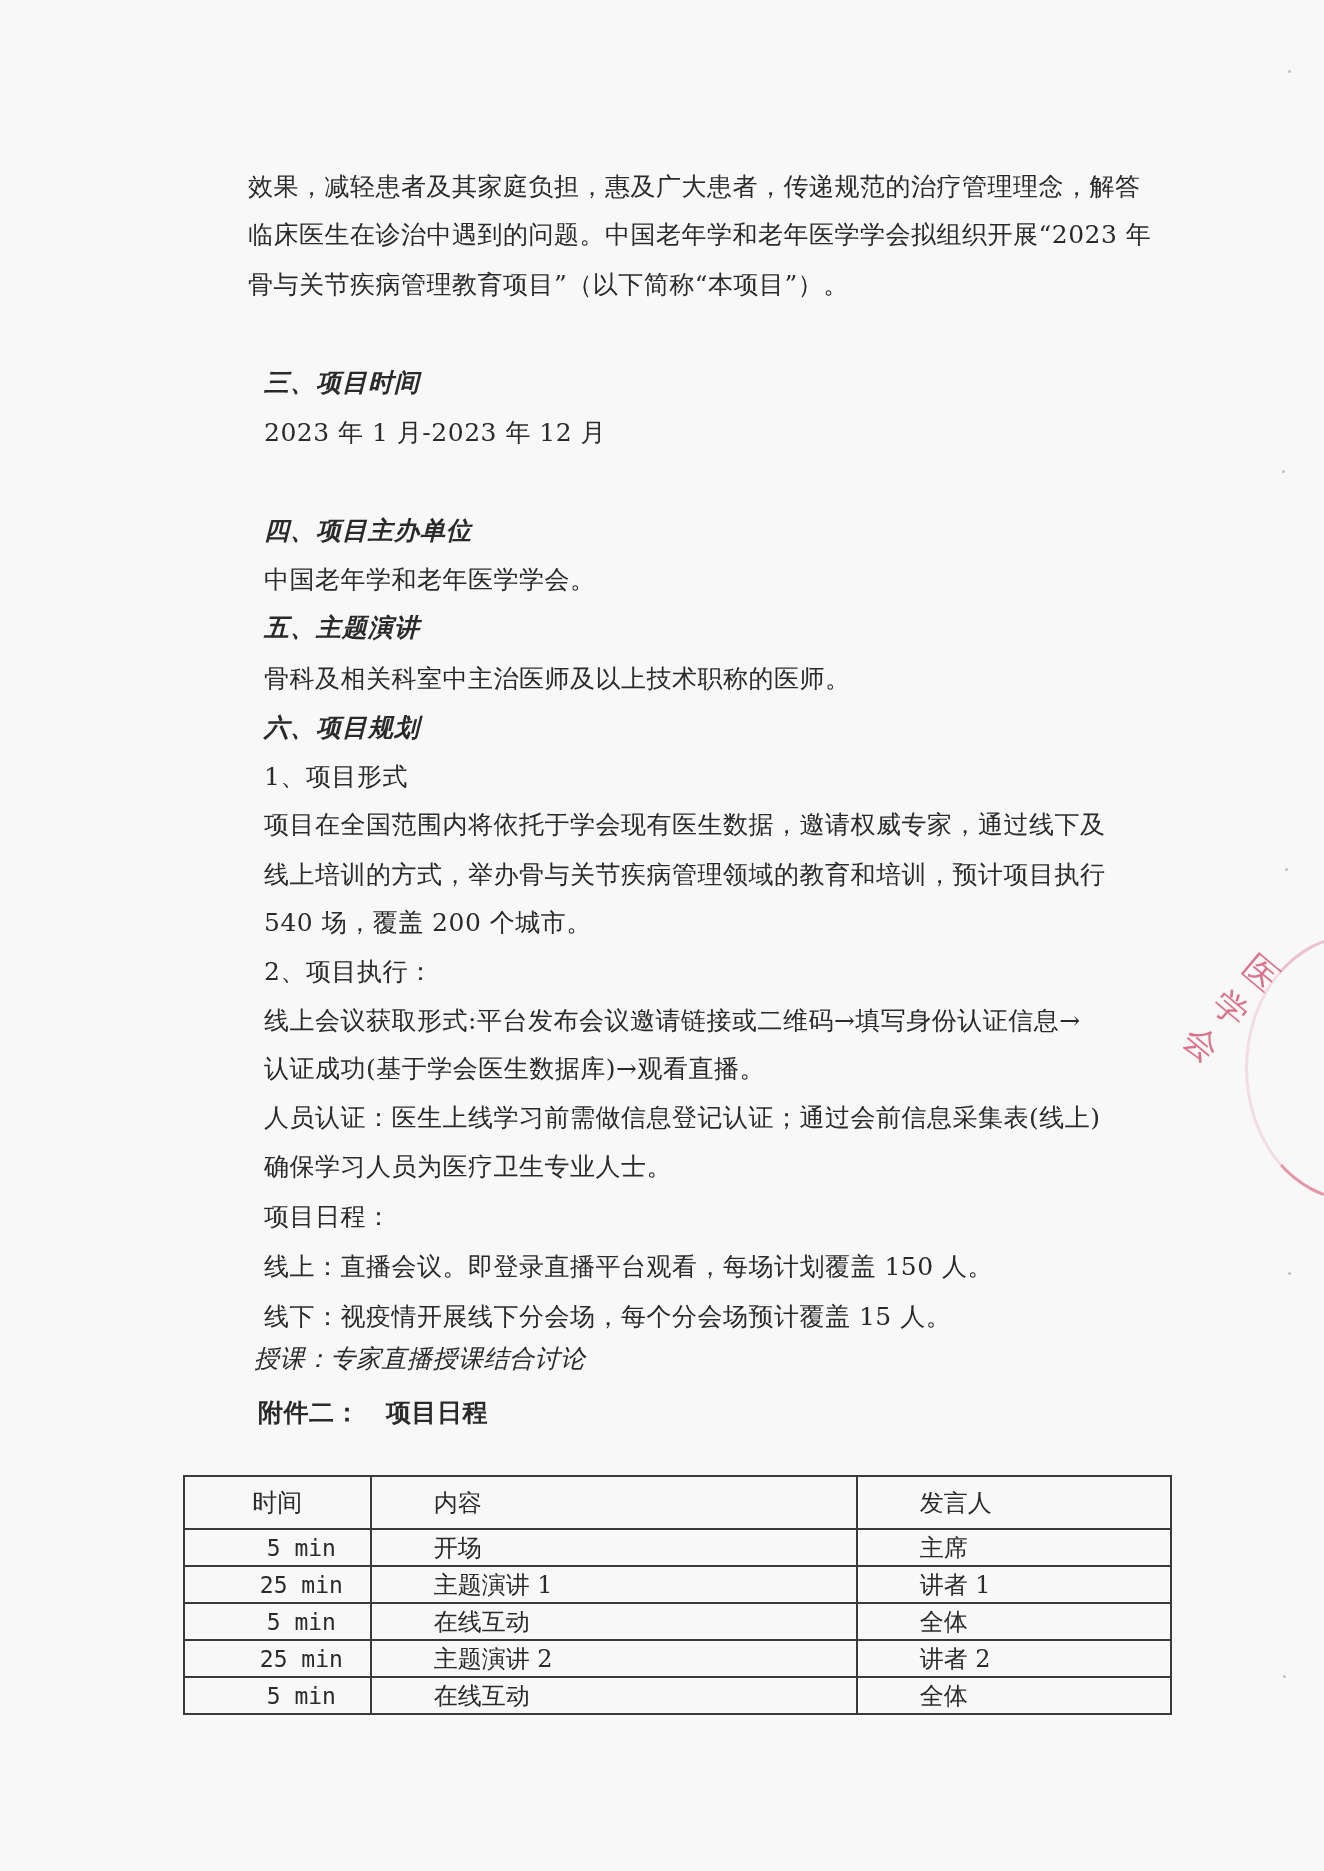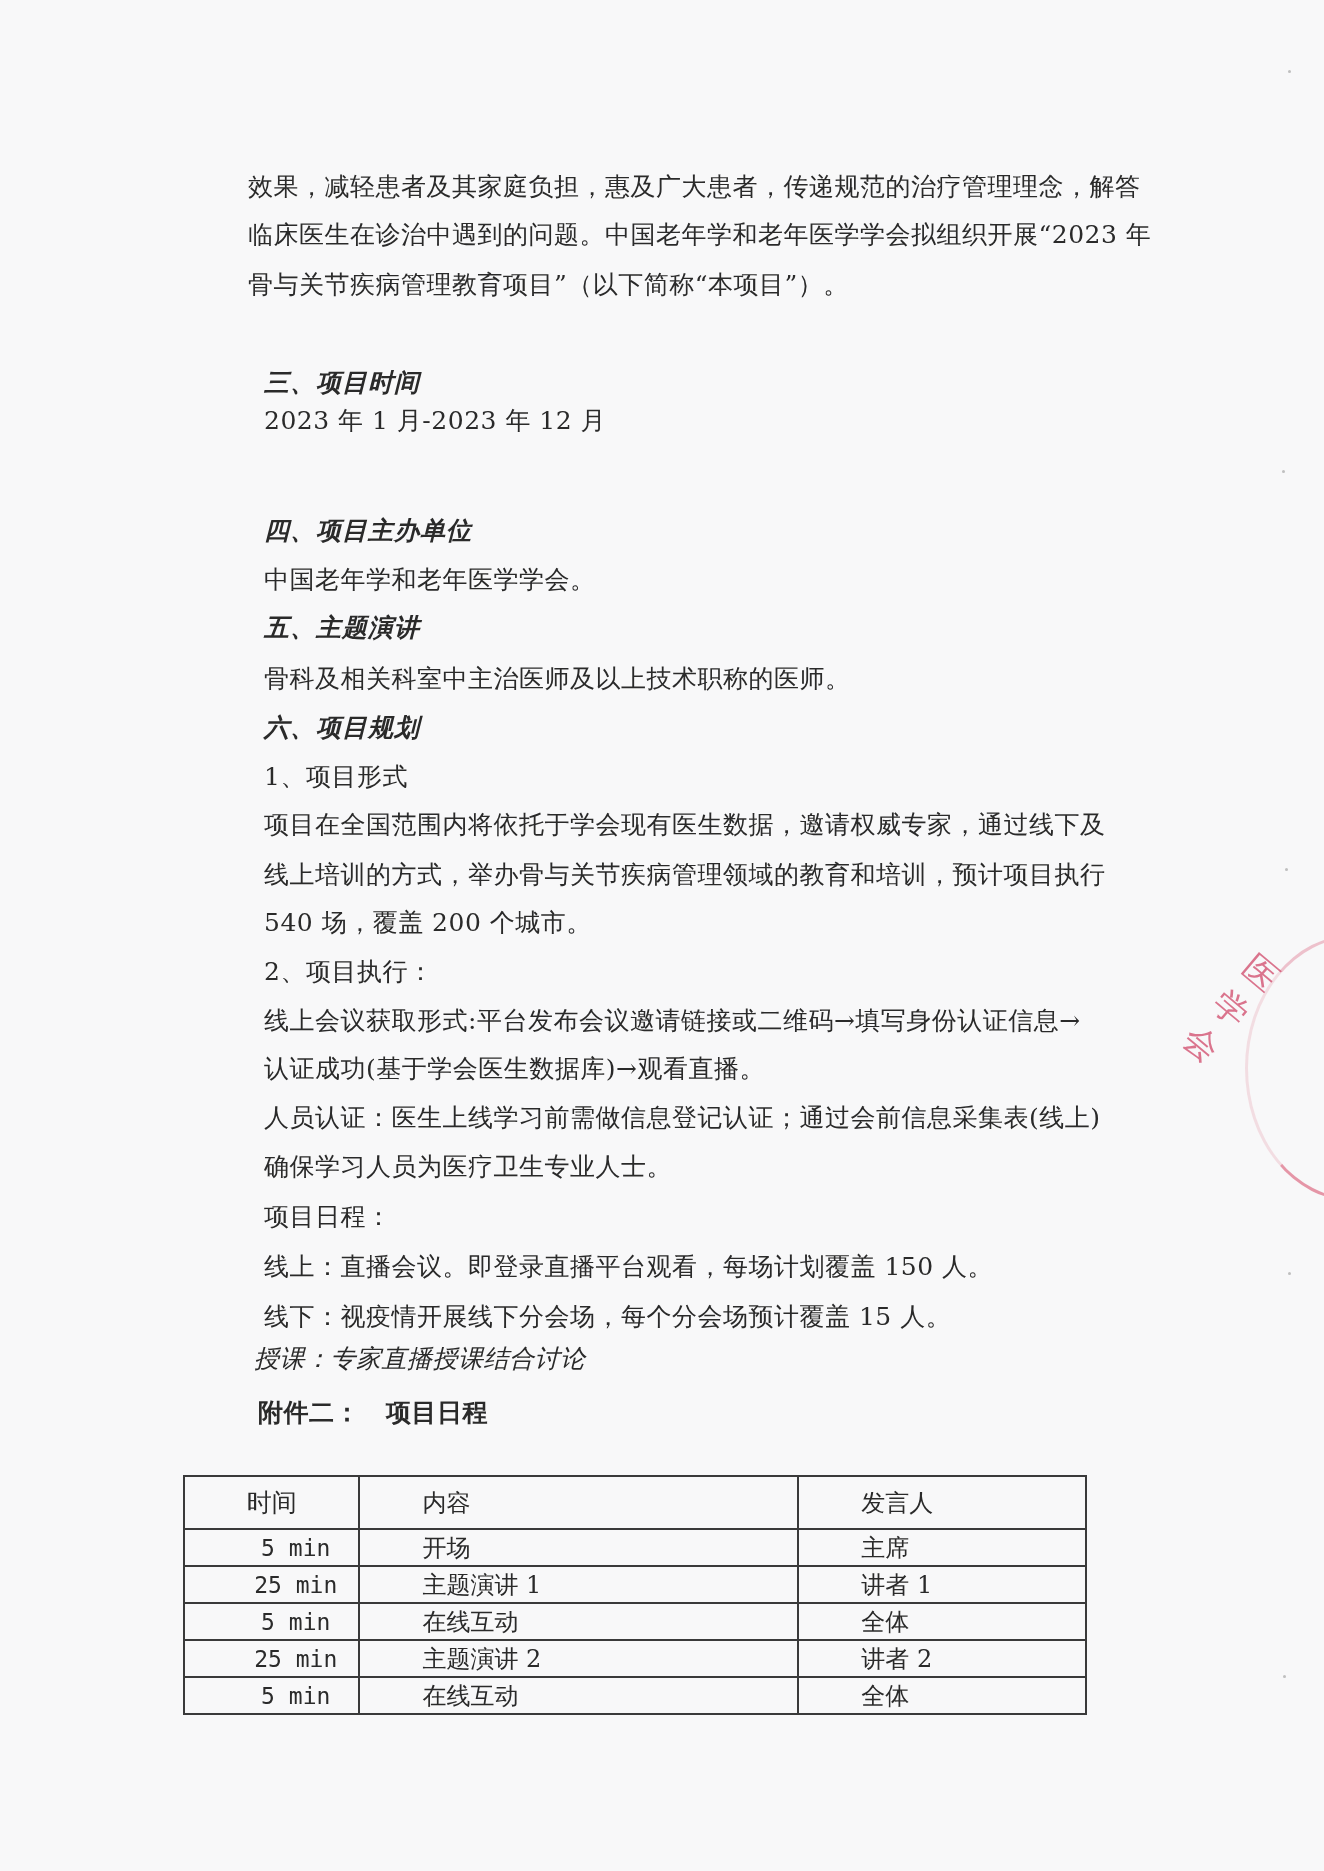--- a/index.html
+++ b/index.html
@@ -22,21 +22,21 @@
   .heading { font-weight: bold; font-family: "DejaVu Sans", "Liberation Sans", sans-serif; letter-spacing: 1px; font-style: italic; }
   .para { left: 224px; margin-left: 24px; }
   .ind { left: 264px; }
   .ind2 { left: 262px; font-style: italic; }
   .sched-title { left: 258px; font-weight: bold; font-family: "DejaVu Sans", "Liberation Sans", sans-serif; }
   .sched-title span { margin-right: 26px; }
 
   table.sched {
     position: absolute;
     left: 183px; top: 1475px;
-    width: 904px;
+    width: 989px;
     border-collapse: collapse;
     font-size: 24px;
   }
   table.sched td, table.sched th {
     border: 2px solid #3a3a3a;
     padding: 0;
     font-weight: normal;
     text-align: left;
     vertical-align: middle;
   }
@@ -73,21 +73,21 @@
 </head>
 <body>
 
 <div class="page">
 
   <div class="line para" style="top:170px">效果，减轻患者及其家庭负担，惠及广大患者，传递规范的治疗管理理念，解答</div>
   <div class="line para" style="top:218px">临床医生在诊治中遇到的问题。中国老年学和老年医学学会拟组织开展“2023 年</div>
   <div class="line para" style="top:268px">骨与关节疾病管理教育项目”（以下简称“本项目”）。</div>
 
   <div class="line ind heading" style="top:366px">三、项目时间</div>
-  <div class="line ind" style="top:404px">2023 年 1 月-2023 年 12 月</div>
+  <div class="line ind" style="top:416px">2023 年 1 月-2023 年 12 月</div>
 
   <div class="line ind heading" style="top:514px">四、项目主办单位</div>
   <div class="line ind" style="top:563px">中国老年学和老年医学学会。</div>
 
   <div class="line ind heading" style="top:611px">五、主题演讲</div>
   <div class="line ind" style="top:662px">骨科及相关科室中主治医师及以上技术职称的医师。</div>
 
   <div class="line ind heading" style="top:711px">六、项目规划</div>
   <div class="line ind" style="top:760px">1、项目形式</div>
   <div class="line ind" style="top:808px">项目在全国范围内将依托于学会现有医生数据，邀请权威专家，通过线下及</div>

